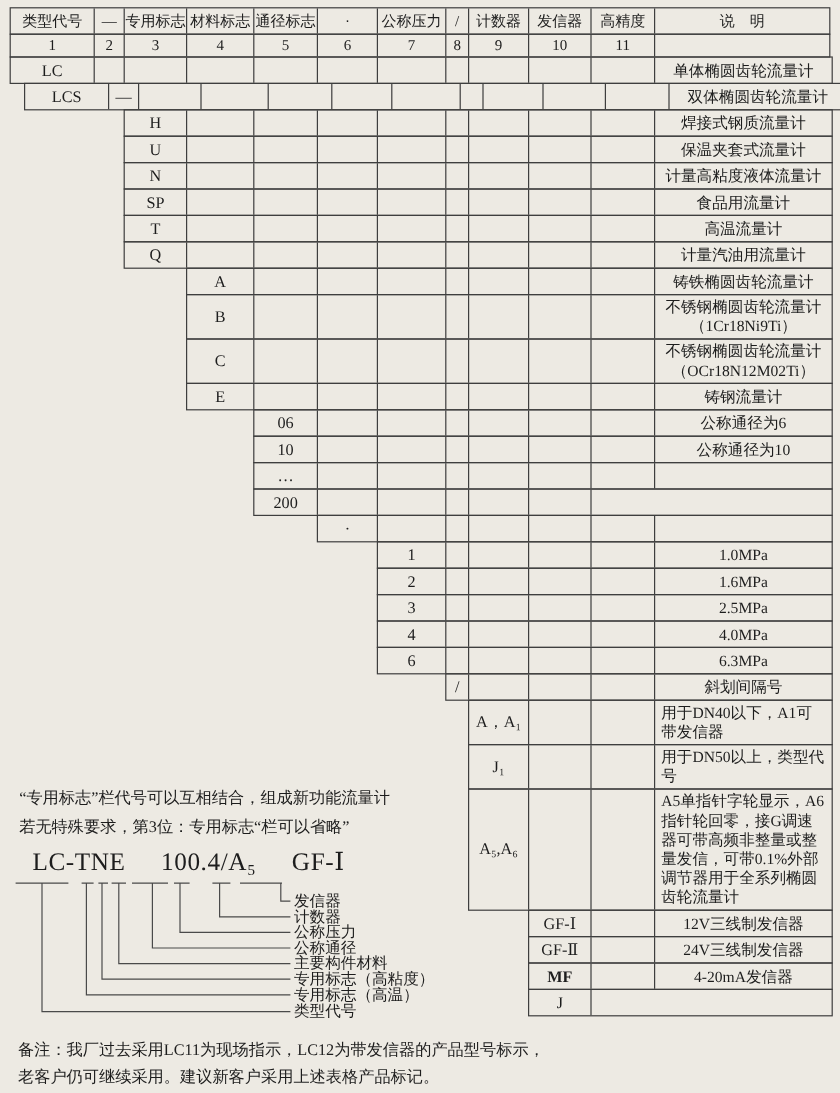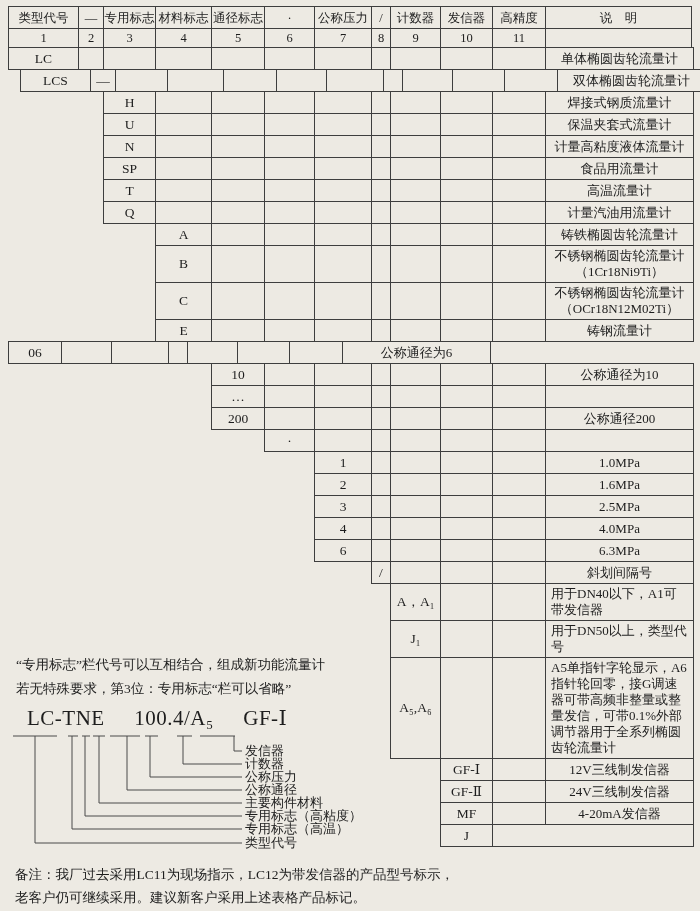--- a/index.html
+++ b/index.html
@@ -200,21 +200,21 @@
       <div class="tcell code" style="width: 56px;">E</div>
       <div class="tcell " style="width: 53px;"></div>
       <div class="tcell " style="width: 50px;"></div>
       <div class="tcell " style="width: 57px;"></div>
       <div class="tcell " style="width: 19px;"></div>
       <div class="tcell " style="width: 50px;"></div>
       <div class="tcell " style="width: 52px;"></div>
       <div class="tcell " style="width: 53px;"></div>
       <div class="tcell desc">铸钢流量计</div>
     </div>
-    <div class="trow" style="width: 481px;">
+    <div class="trow" style="margin-left: 203px; width: 481px;">
       <div class="tcell code" style="width: 53px;">06</div>
       <div class="tcell " style="width: 50px;"></div>
       <div class="tcell " style="width: 57px;"></div>
       <div class="tcell " style="width: 19px;"></div>
       <div class="tcell " style="width: 50px;"></div>
       <div class="tcell " style="width: 52px;"></div>
       <div class="tcell " style="width: 53px;"></div>
       <div class="tcell desc">公称通径为6</div>
     </div>
     <div class="trow" style="margin-left: 203px; width: 481px;">
@@ -238,21 +238,20 @@
       <div class="tcell desc"></div>
     </div>
     <div class="trow" style="margin-left: 203px; width: 481px;">
       <div class="tcell code" style="width: 53px;">200</div>
       <div class="tcell " style="width: 50px;"></div>
       <div class="tcell " style="width: 57px;"></div>
       <div class="tcell " style="width: 19px;"></div>
       <div class="tcell " style="width: 50px;"></div>
       <div class="tcell " style="width: 52px;"></div>
       <div class="tcell " style="width: 53px;"></div>
-      <div class="tcell desc">公称通径200</div>
     </div>
     <div class="trow" style="margin-left: 256px; width: 428px;">
       <div class="tcell code" style="width: 50px;">·</div>
       <div class="tcell " style="width: 57px;"></div>
       <div class="tcell " style="width: 19px;"></div>
       <div class="tcell " style="width: 50px;"></div>
       <div class="tcell " style="width: 52px;"></div>
       <div class="tcell " style="width: 53px;"></div>
       <div class="tcell desc"></div>
     </div>
@@ -325,21 +324,21 @@
       <div class="tcell code" style="width: 52px;">GF-Ⅰ</div>
       <div class="tcell " style="width: 53px;"></div>
       <div class="tcell desc">12V三线制发信器</div>
     </div>
     <div class="trow" style="margin-left: 432px; width: 252px;">
       <div class="tcell code" style="width: 52px;">GF-Ⅱ</div>
       <div class="tcell " style="width: 53px;"></div>
       <div class="tcell desc">24V三线制发信器</div>
     </div>
     <div class="trow" style="margin-left: 432px; width: 252px;">
-      <div class="tcell code" style="width: 52px;">MF</div>
+      <div class="tcell code" style="width: 52px; font-weight: bold;">MF</div>
       <div class="tcell " style="width: 53px;"></div>
       <div class="tcell desc">4-20mA发信器</div>
     </div>
     <div class="trow" style="margin-left: 432px; width: 252px;">
       <div class="tcell code" style="width: 52px;">J</div>
       <div class="tcell " style="width: 53px;"></div>
     </div>
   </div>
 
 <div class="note-combine">

